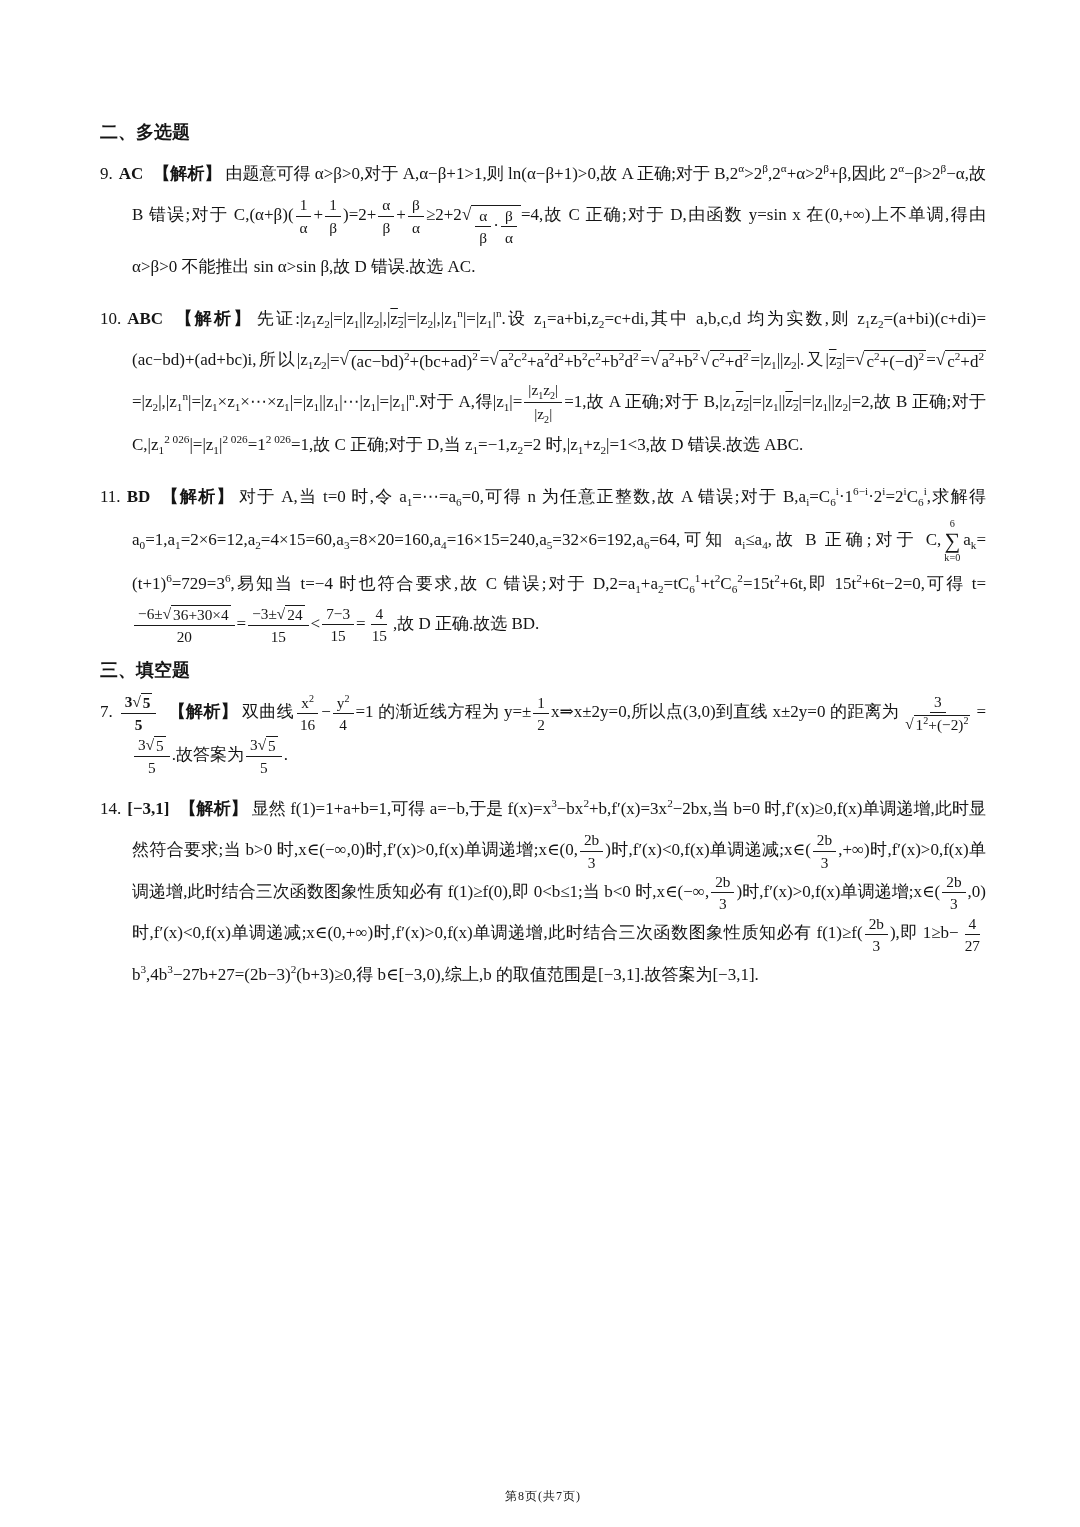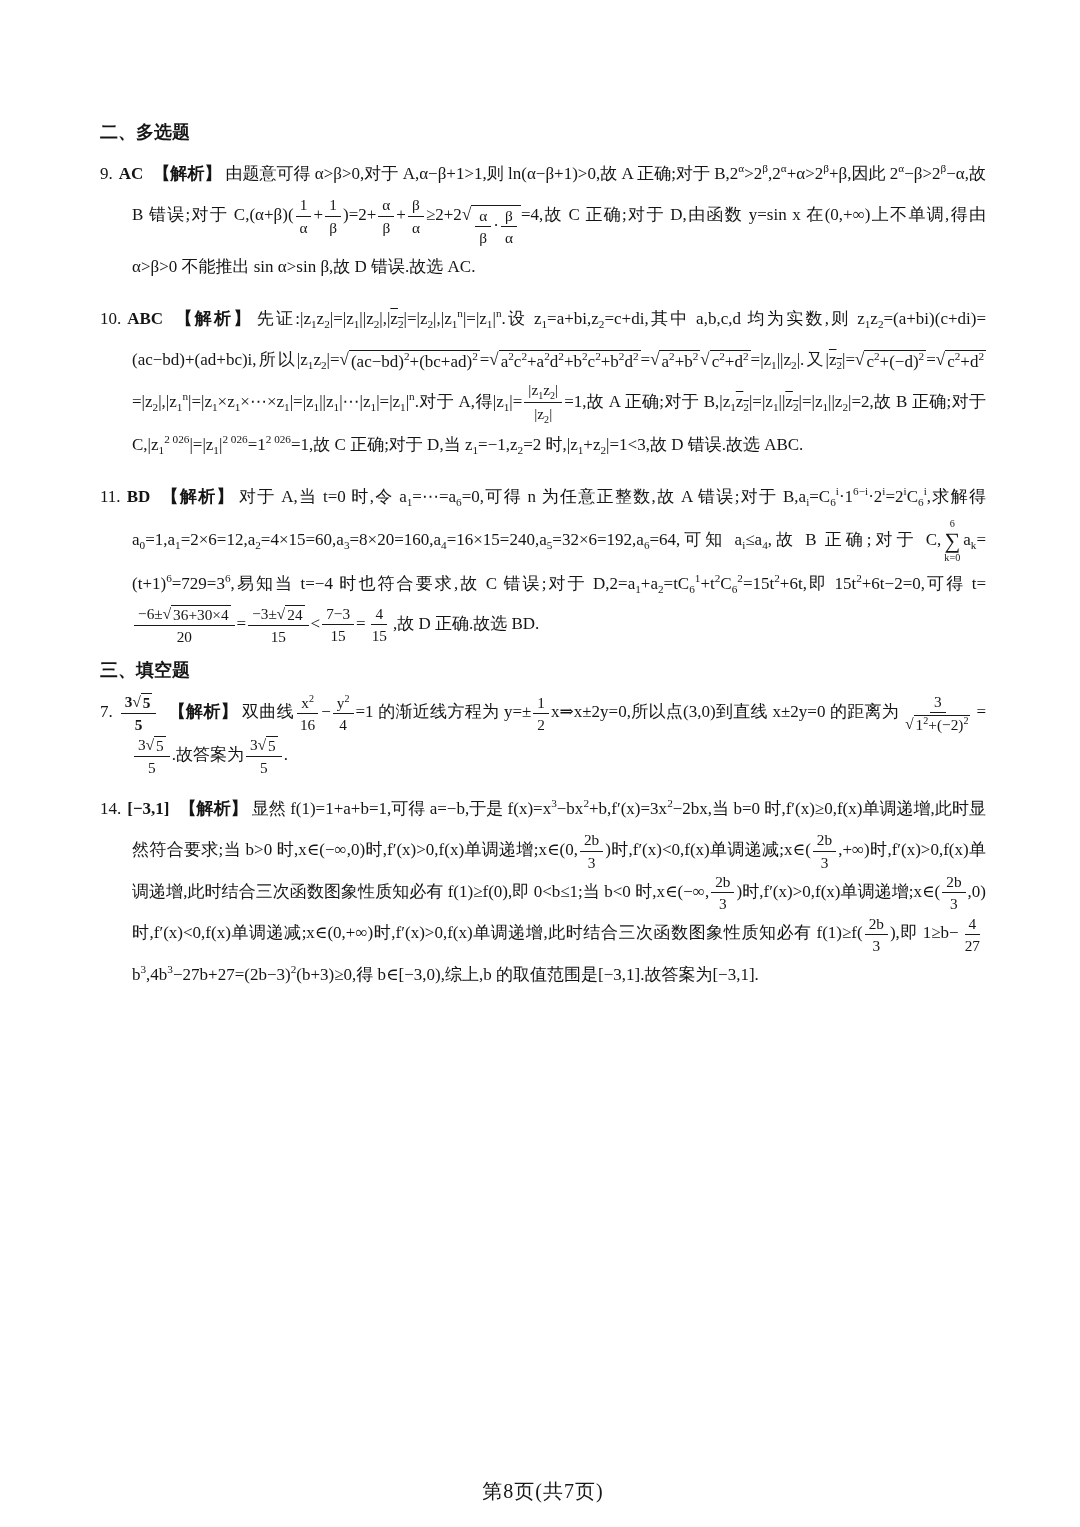--- a/index.html
+++ b/index.html
@@ -49,21 +49,21 @@
   sup,sub{font-size:0.66em;line-height:1;}
   .ovl{text-decoration:overline;}
   .bigsum{
     display:inline-flex;flex-direction:column;align-items:center;
     vertical-align:middle;line-height:1;margin:0 3px;text-indent:0;
   }
   .bigsum .lim{font-size:0.6em;line-height:1.15;}
   .bigsum .sym{font-size:1.3em;line-height:1;}
   .page-footer{
     text-align:center;
-    font-size:20px;
+    font-size:12px;
     margin-top:26px;
     letter-spacing:1px;
   }
 </style>
 </head>
 <body>
 
 <div class="page">
   <div class="content">
 

